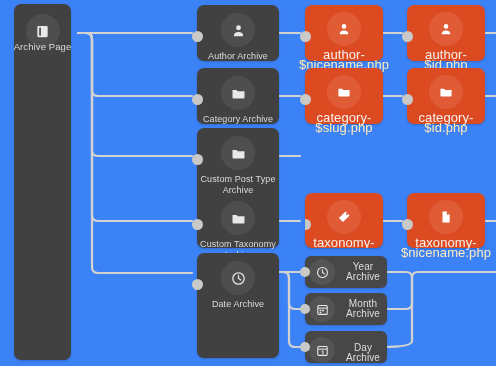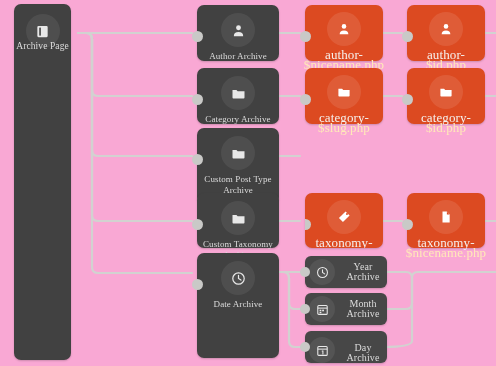--- a/index.html
+++ b/index.html
@@ -2,21 +2,21 @@
 <html><head>
 <meta charset="utf-8">
 <style>
   html,body{margin:0;padding:0;}
   body{
     width:496px;height:366px;overflow:hidden;
     background:#f7f7f7;
     font-family:"Liberation Sans","DejaVu Sans",sans-serif;
     -webkit-font-smoothing:antialiased;
   }
-  #canvas{position:relative;width:496px;height:366px;overflow:hidden;background:#f9a8d4;font-family:Liberation Serif, serif;}
+  #canvas{position:relative;width:496px;height:366px;overflow:hidden;background:#3b82f6;}
 
   
   #wires{position:absolute;left:0;top:0;width:496px;height:366px;pointer-events:none;}
   #wires path{fill:none;stroke:#d2d2d0;stroke-width:2.2;stroke-linecap:round;}
 
   
   .node{
     position:absolute;
     border-radius:7px;
     box-sizing:border-box;

